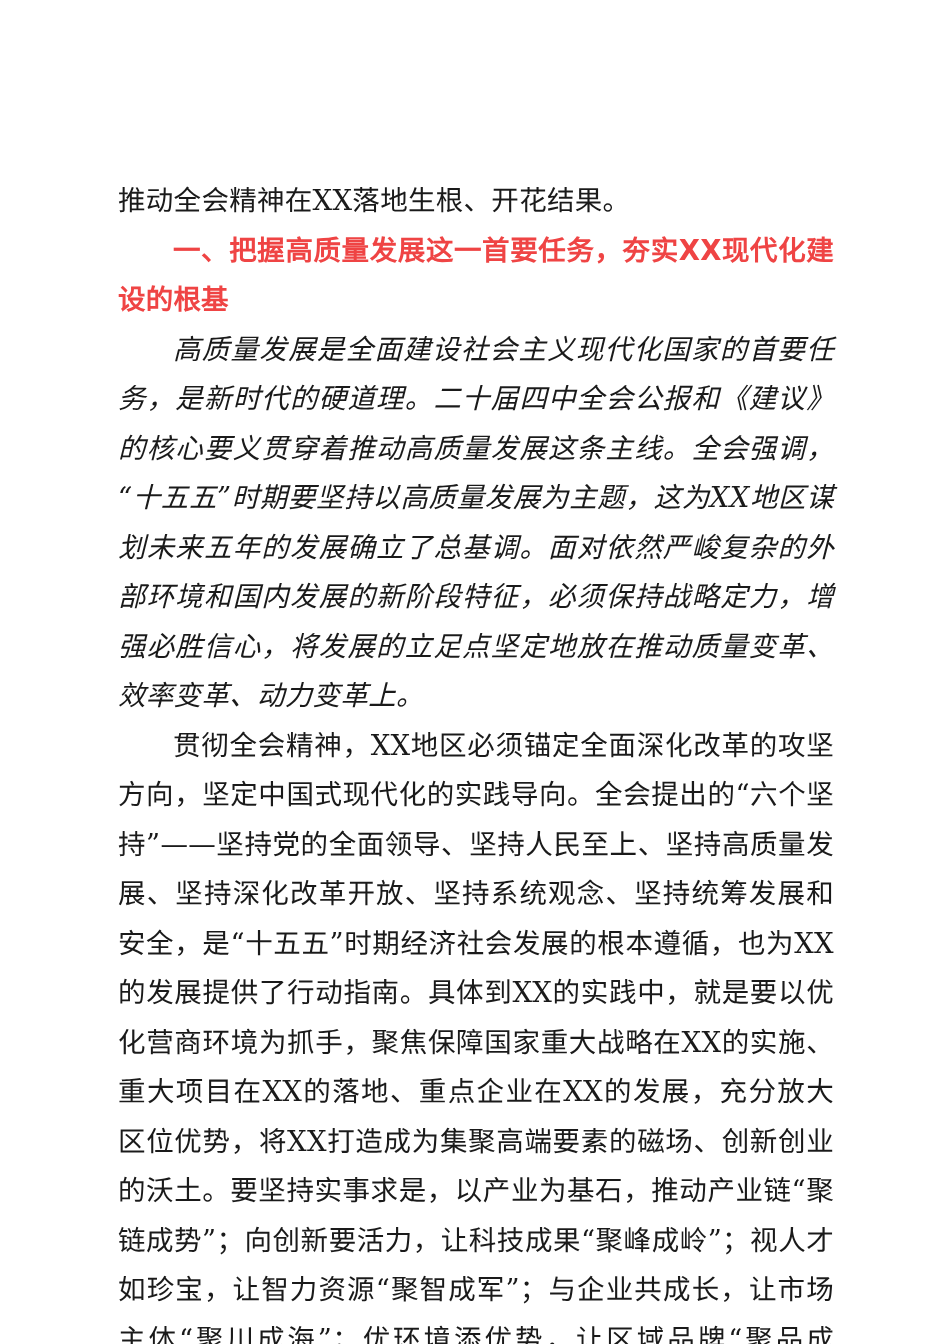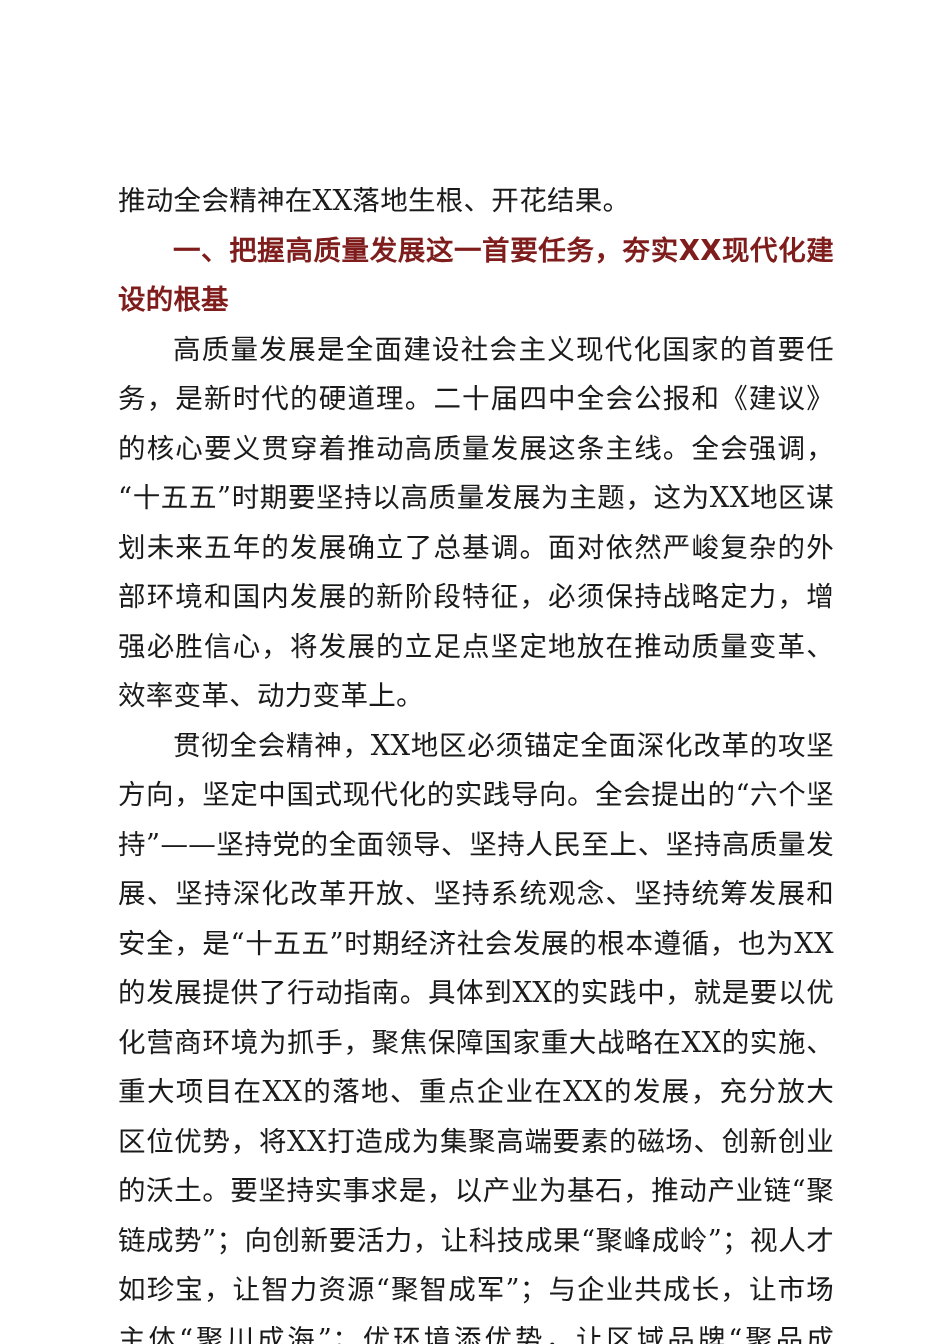--- a/index.html
+++ b/index.html
@@ -74,21 +74,21 @@
 </style>
 </head>
 <body style="background: rgb(255, 255, 255);">
 
 <div id="page" style="background: rgb(255, 255, 255);">
 
   <div id="text-column">
 
     <p class="para continuation" style="color: rgb(26, 26, 26);">推动全会精神在XX落地生根、开花结果。</p>
 
-    <h2 class="heading" style="color: #7f1d1d;">一、把握高质量发展这一首要任务，夯实XX现代化建设的根基</h2>
+    <h2 class="heading" style="color: #ef4444;">一、把握高质量发展这一首要任务，夯实XX现代化建设的根基</h2>
 
-    <p class="para indent" style="color: rgb(26, 26, 26);">高质量发展是全面建设社会主义现代化国家的首要任务，是新时代的硬道理。二十届四中全会公报和《建议》的核心要义贯穿着推动高质量发展这条主线。全会强调，“十五五”时期要坚持以高质量发展为主题，这为XX地区谋划未来五年的发展确立了总基调。面对依然严峻复杂的外部环境和国内发展的新阶段特征，必须保持战略定力，增强必胜信心，将发展的立足点坚定地放在推动质量变革、效率变革、动力变革上。</p>
+    <p class="para indent" style="color: rgb(26, 26, 26); font-style: italic;">高质量发展是全面建设社会主义现代化国家的首要任务，是新时代的硬道理。二十届四中全会公报和《建议》的核心要义贯穿着推动高质量发展这条主线。全会强调，“十五五”时期要坚持以高质量发展为主题，这为XX地区谋划未来五年的发展确立了总基调。面对依然严峻复杂的外部环境和国内发展的新阶段特征，必须保持战略定力，增强必胜信心，将发展的立足点坚定地放在推动质量变革、效率变革、动力变革上。</p>
 
     <p class="para indent truncated" style="color: rgb(26, 26, 26);">贯彻全会精神，XX地区必须锚定全面深化改革的攻坚方向，坚定中国式现代化的实践导向。全会提出的“六个坚持”——坚持党的全面领导、坚持人民至上、坚持高质量发展、坚持深化改革开放、坚持系统观念、坚持统筹发展和安全，是“十五五”时期经济社会发展的根本遵循，也为XX的发展提供了行动指南。具体到XX的实践中，就是要以优化营商环境为抓手，聚焦保障国家重大战略在XX的实施、重大项目在XX的落地、重点企业在XX的发展，充分放大区位优势，将XX打造成为集聚高端要素的磁场、创新创业的沃土。要坚持实事求是，以产业为基石，推动产业链“聚链成势”；向创新要活力，让科技成果“聚峰成岭”；视人才如珍宝，让智力资源“聚智成军”；与企业共成长，让市场主体“聚川成海”；优环境添优势，让区域品牌“聚品成景”。必须系统集成，统筹抓好经济实力跃升、重大项目建设、科技创</p>
 
   </div>
 
 </div>
 
 </body></html>

